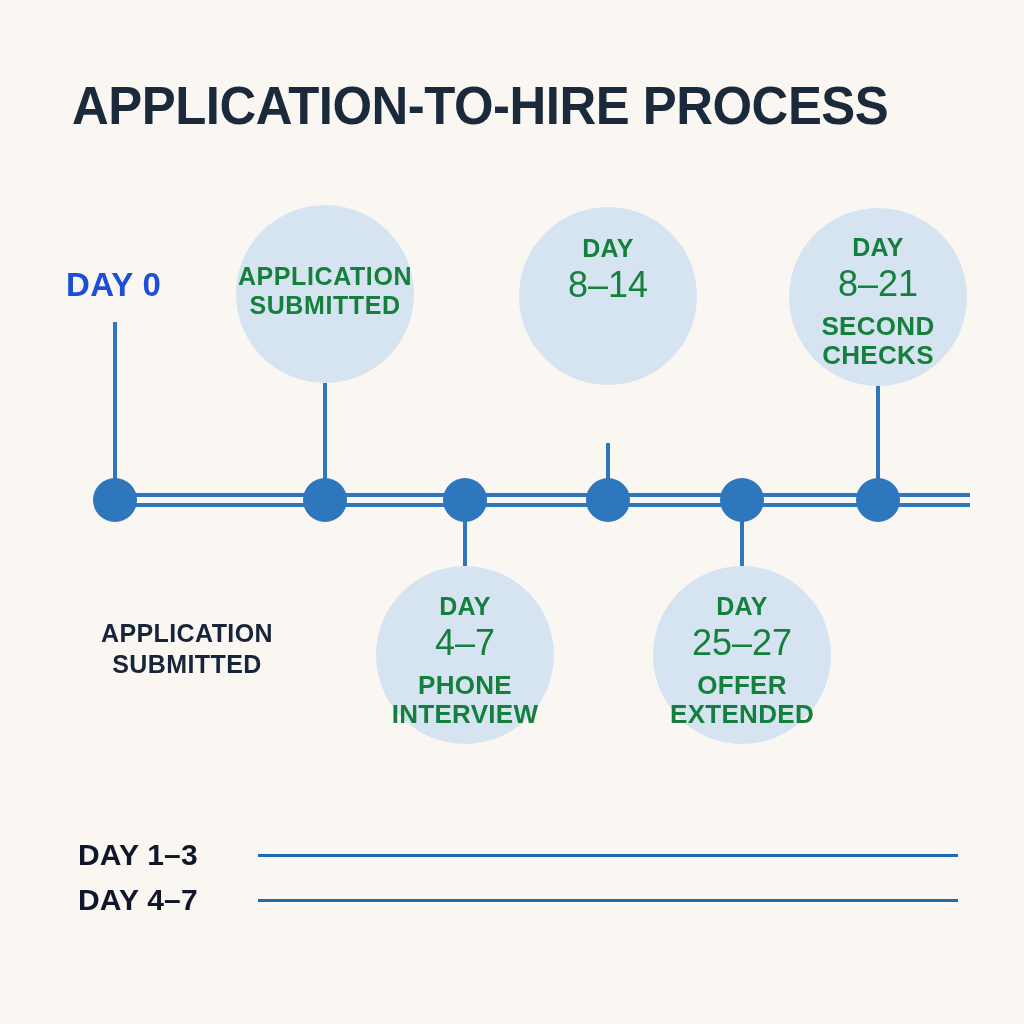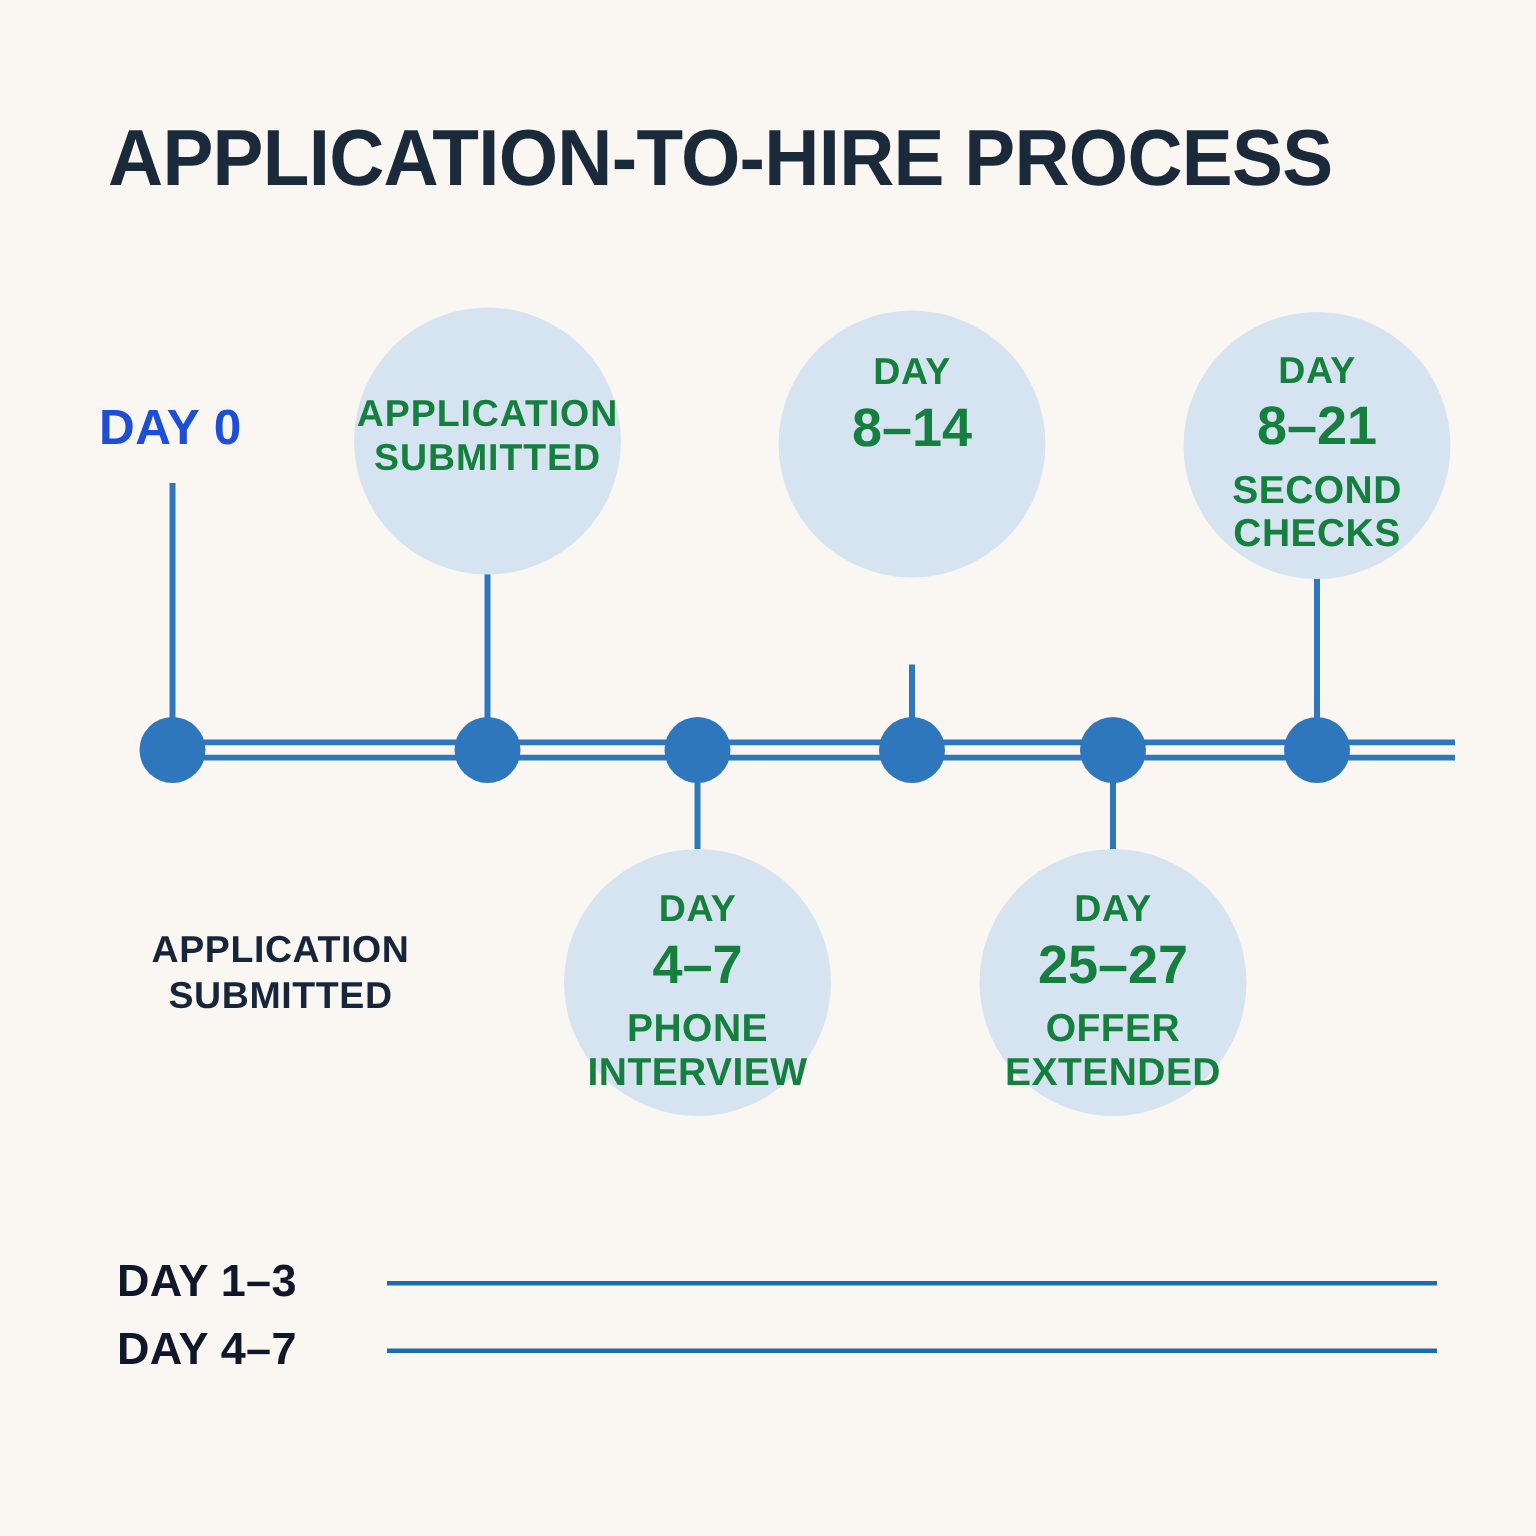--- a/index.html
+++ b/index.html
@@ -88,21 +88,21 @@
   }
   .bubble-text .day-word {
     display: block;
     font-size: 25px;
     font-weight: bold;
     letter-spacing: 0.4px;
   }
   .bubble-text .day-num {
     display: block;
     font-size: 36px;
-    font-weight: bold;
+    font-weight: normal;
     letter-spacing: 0px;
     margin-top: 1px;
   }
   .bubble-text .evt {
     display: block;
     font-size: 26px;
     font-weight: bold;
     letter-spacing: 0.3px;
     margin-top: 8px;
   }

